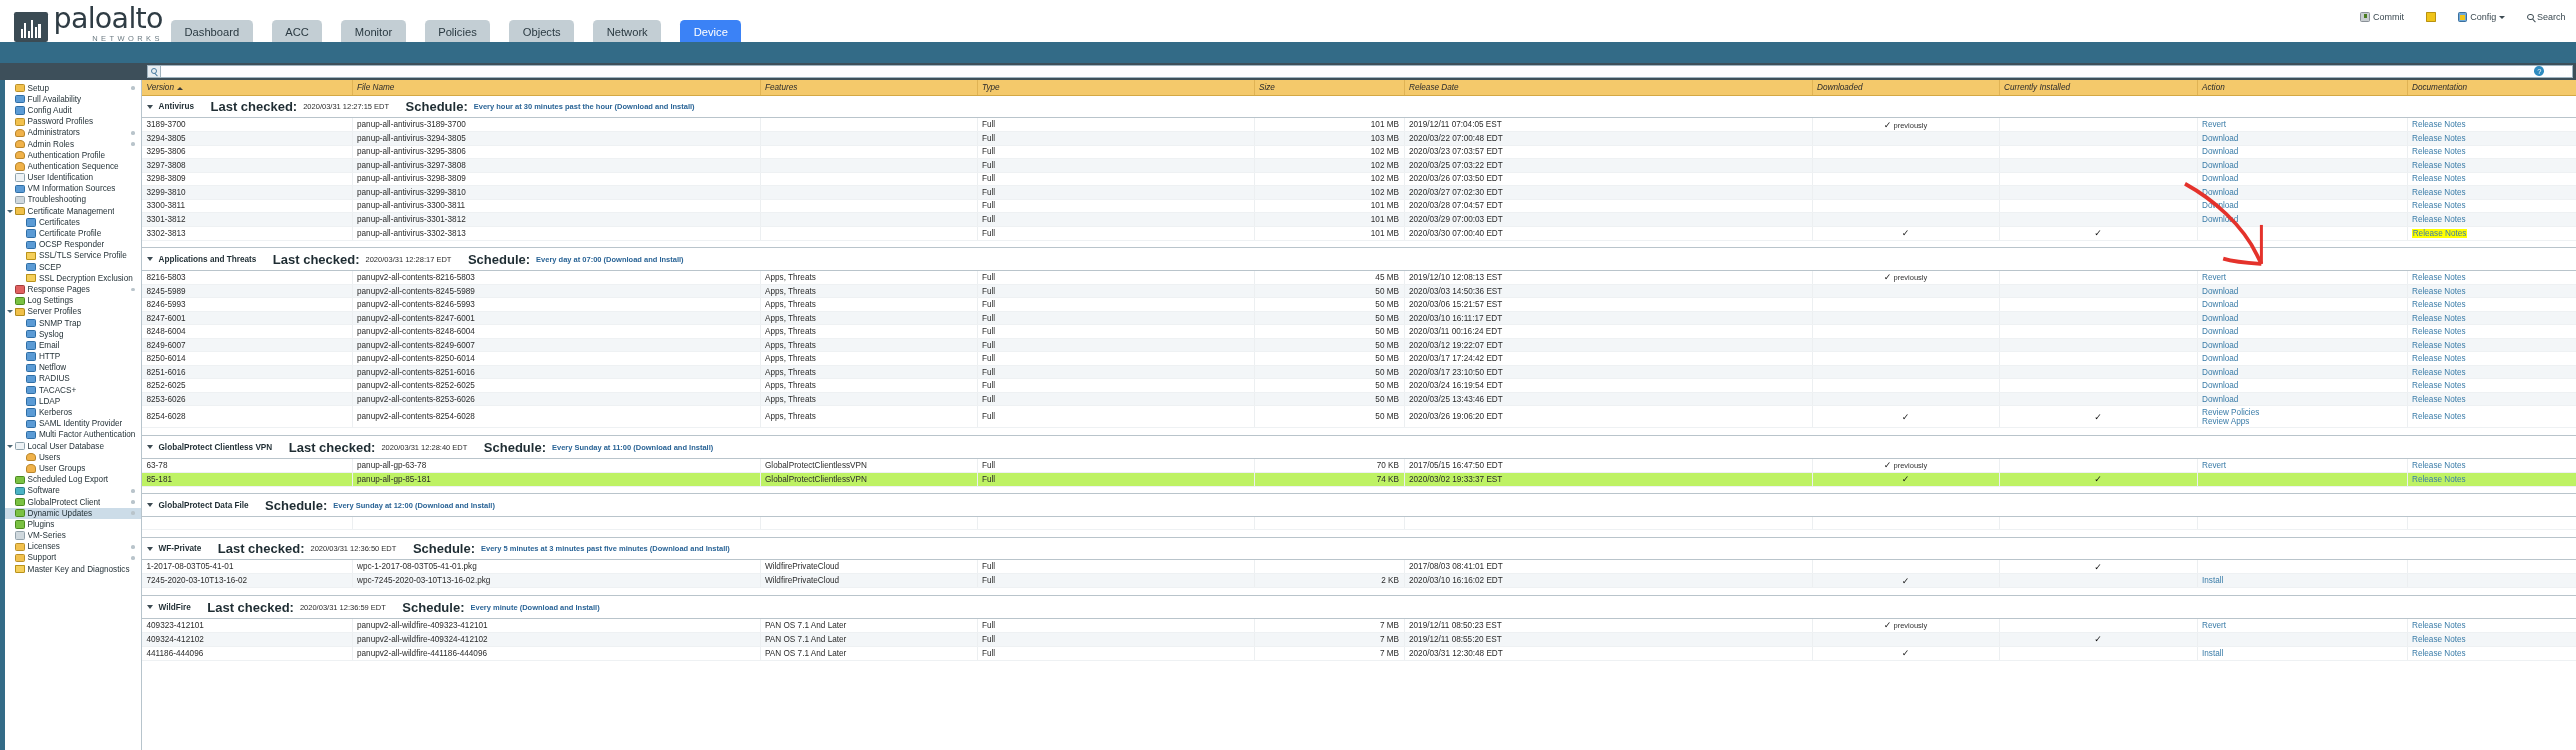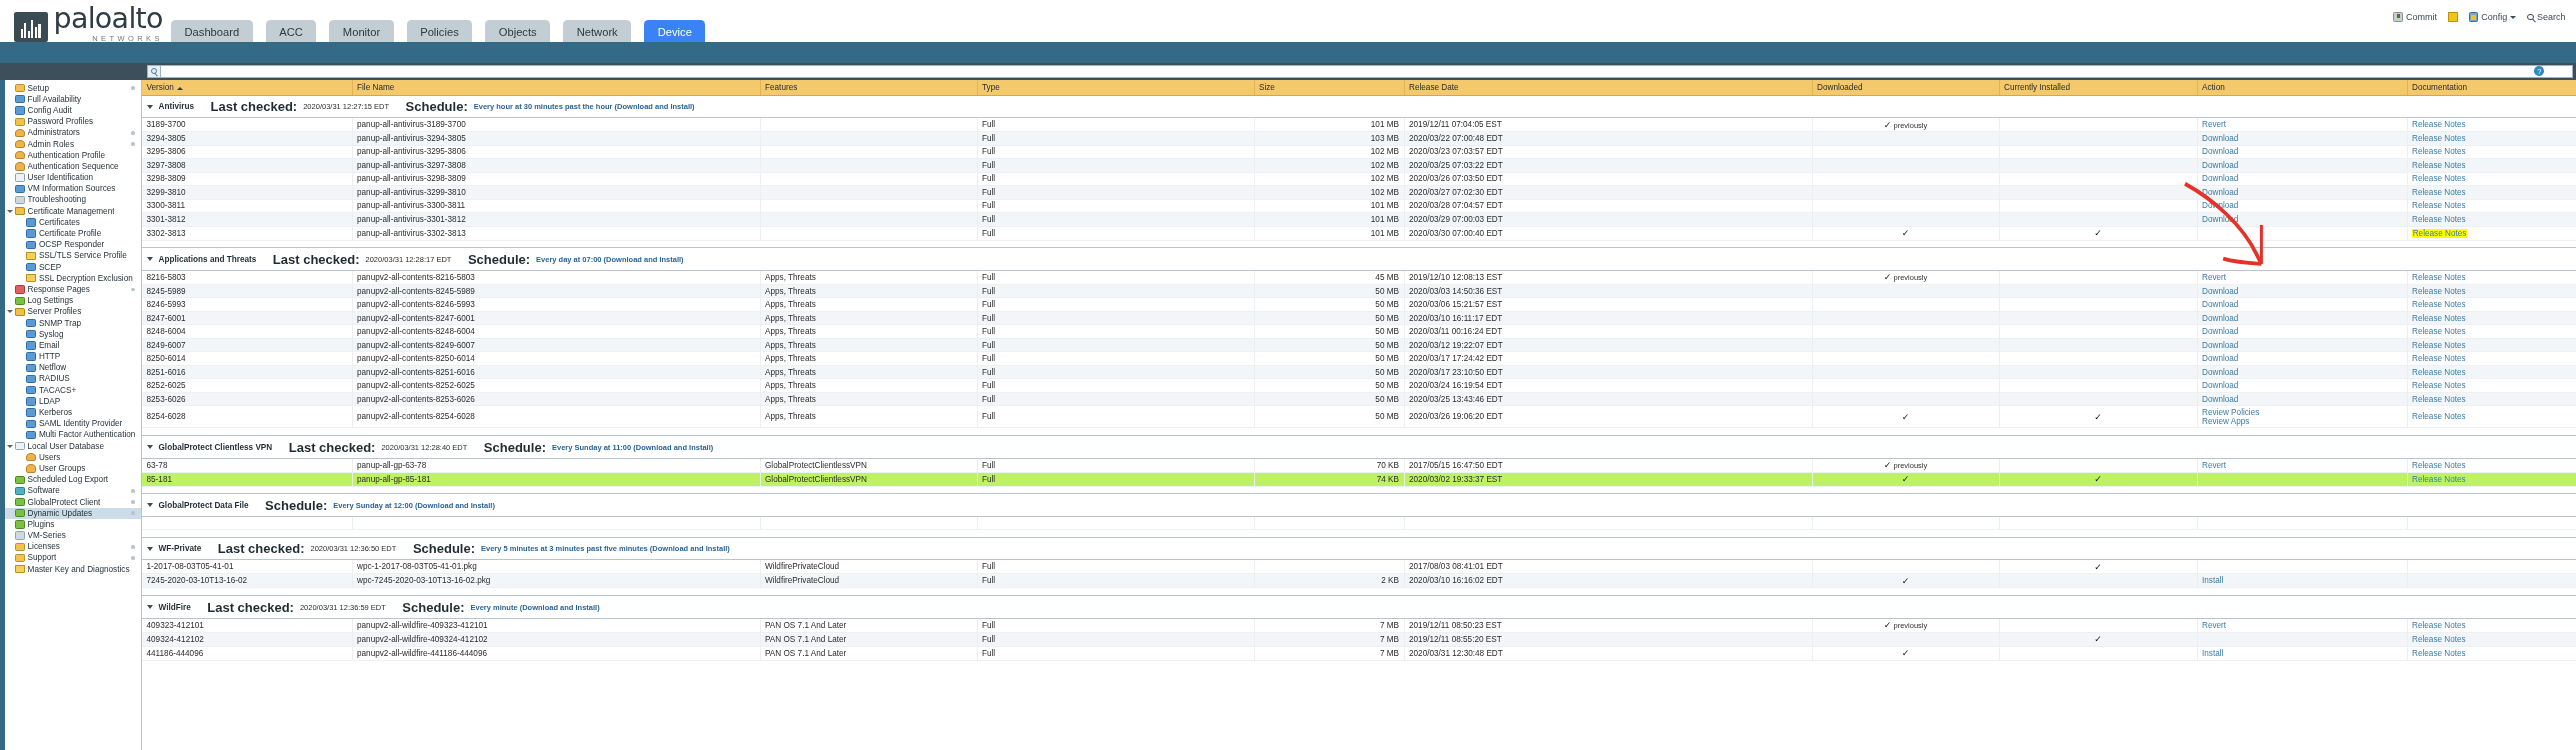--- a/index.html
+++ b/index.html
@@ -33,32 +33,32 @@
   #logo-word {
     font-size: 28.5px; color: #2f3c44; letter-spacing: -0.7px;
     font-family: "DejaVu Sans", sans-serif; font-weight: 400;
   }
   #logo-sub {
     font-size: 7.5px; letter-spacing: 3.4px; color: #6b7a82;
     text-align: right; margin-top: 1.5px;
   }
   #tabs {
     position: absolute; left: 171px; bottom: 0;
-    display: flex; align-items: flex-end; gap: 13px; border-radius: 10px;
+    display: flex; align-items: flex-end; gap: 19px; border-radius: 10px;
   }
   .tab {
     background: #c3ced4; color: #2b3a42;
     font-size: 11.2px; padding: 5.2px 13.5px 4.5px 13.5px;
     border-radius: 4.5px 4.5px 0 0; cursor: pointer;
     white-space: nowrap;
   }
   .tab.active { background: #3b82f6; color: #ffffff; }
   #topright {
     position: absolute; right: 10.5px; top: 12px;
-    display: flex; align-items: center; gap: 11px;
+    display: flex; align-items: center; gap: 22px;
     font-size: 9px; color: #3c4a52;
   }
   .tr-item { display: flex; align-items: center; gap: 3px; cursor: pointer; white-space: nowrap;}
   .mini-ico { width: 9.7px; height: 9.7px; display:inline-block; position: relative; }
   .ico-commit { background:#c8cdd0; border:0.7px solid #8a9198; border-radius:1.5px; }
   .ico-commit:after{ content:""; position:absolute; left:3px; top:0.7px; width:3px;height:4.5px;background:#4a7c1f;}
   .ico-lock { background:#f0c419; border:0.7px solid #b99210; border-radius:0.7px; }
   .ico-config { background:#6fa8d6; border:0.7px solid #3a6f9e; border-radius:1.5px; }
   .ico-config:after{content:"";position:absolute;left:1.5px;top:1.5px;width:5.2px;height:5.2px;background:#f0c419;}
   .caret-dn { width:0;height:0;border-left:3px solid transparent;border-right:3px solid transparent;border-top:3.7px solid #3c4a52; }
@@ -137,20 +137,21 @@
   .ic-paper  { background:#eef3f6; border:0.7px solid #8fa3ad; }
 
   
   #main { flex: 1 1 auto; background: #ffffff; position: relative; overflow: hidden; }
   table.grid { width: 2434px; border-collapse: collapse; table-layout: fixed; }
   table.grid th {
     background: #f4c96b; color: #2b2b2b; font-size: 8.2px; font-weight: normal;
     text-align: left; padding: 3px 4.5px; height: 14px;
     border-right: 0.7px solid #e0b354; border-bottom: 0.7px solid #d3a845;
     vertical-align: middle;
+    font-style: italic;
   }
   th.num, td.num { text-align: right; }
   th.ctr, td.ctr { text-align: center; }
   table.grid td {
     font-size: 8.2px; color: #2b2b2b; padding: 1.5px 4.5px; height: 13.5px;
     border-right: 0.7px solid #eceff1; vertical-align: middle;
     white-space: nowrap; overflow: hidden;
   }
   tr.alt td { background: #f3f6f8; }
   tr.sel td { background: #bef264; }

